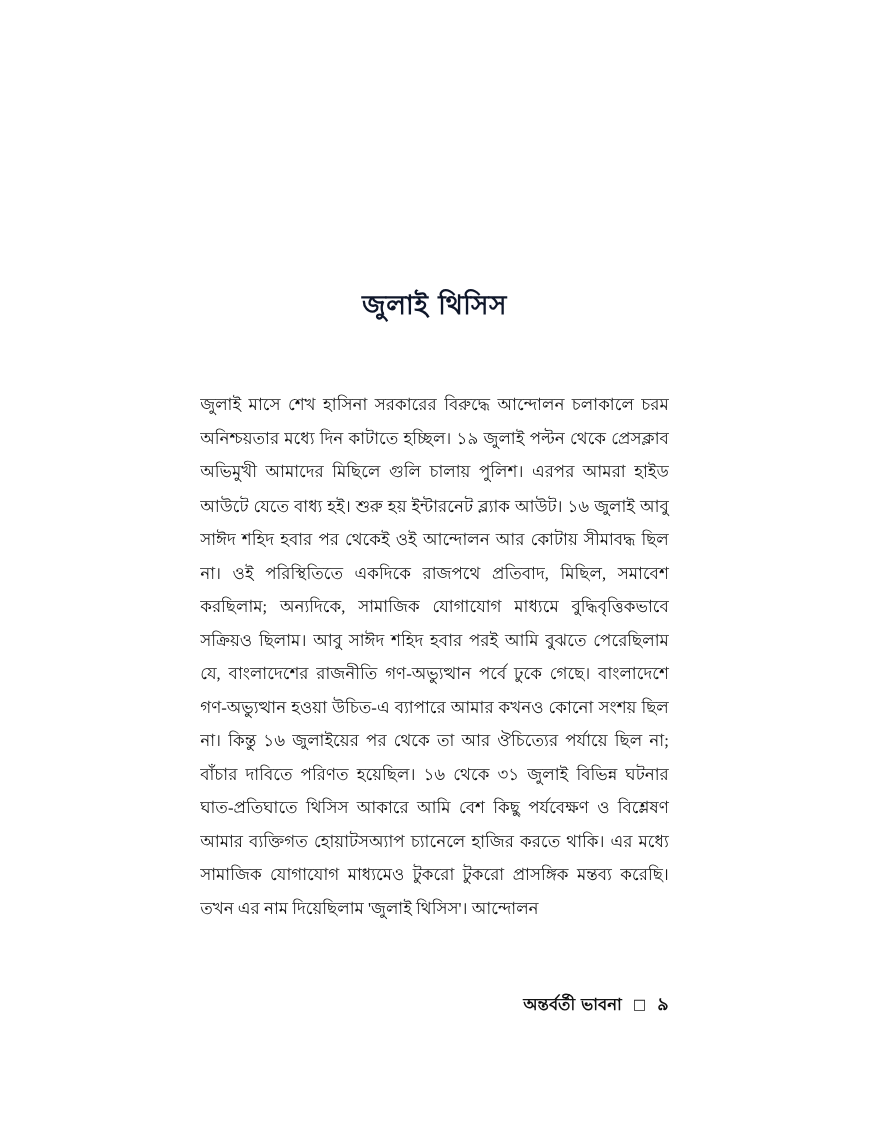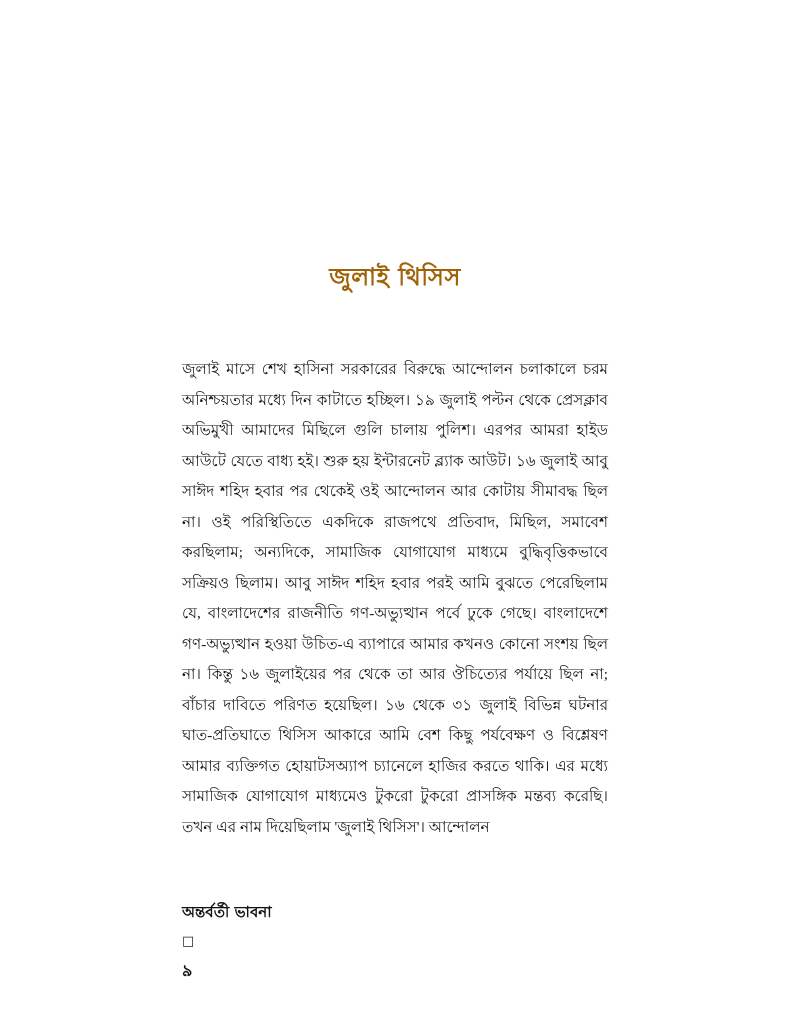--- a/index.html
+++ b/index.html
@@ -26,21 +26,21 @@
     left: 182px;
     top: 258px;
     width: 426px;
   }
   .chapter-title {
     text-align: center;
     font-size: 24px;
     font-weight: 700;
     letter-spacing: 0.5px;
     margin: 0 0 56px 0;
-    color: #a16207;
+    color: #0f172a;
     font-family: "DejaVu Sans", "Liberation Sans", sans-serif;
   }
   .body-text {
     font-size: 15.2px;
     line-height: 30.5px;
     text-align: justify;
     text-justify: inter-word;
     color: #141414;
     font-family: Liberation Serif, serif;
     hyphens: none;
@@ -48,25 +48,24 @@
   .body-text p {
     margin: 0;
     text-align: justify;
   }
   .footer {
     position: absolute;
     left: 182px;
     top: 900px;
     width: 426px;
     display: flex;
-    justify-content: center;
+    justify-content: flex-end;
     align-items: baseline;
     gap: 10px;
     font-family: "DejaVu Sans", "Liberation Sans", sans-serif;
-    flex-direction: column;
   }
   .footer-label {
     font-size: 15px;
     font-weight: 700;
     color: #121212;
   }
   .footer-sep {
     font-size: 13px;
     color: #222222;
     line-height: 1;

